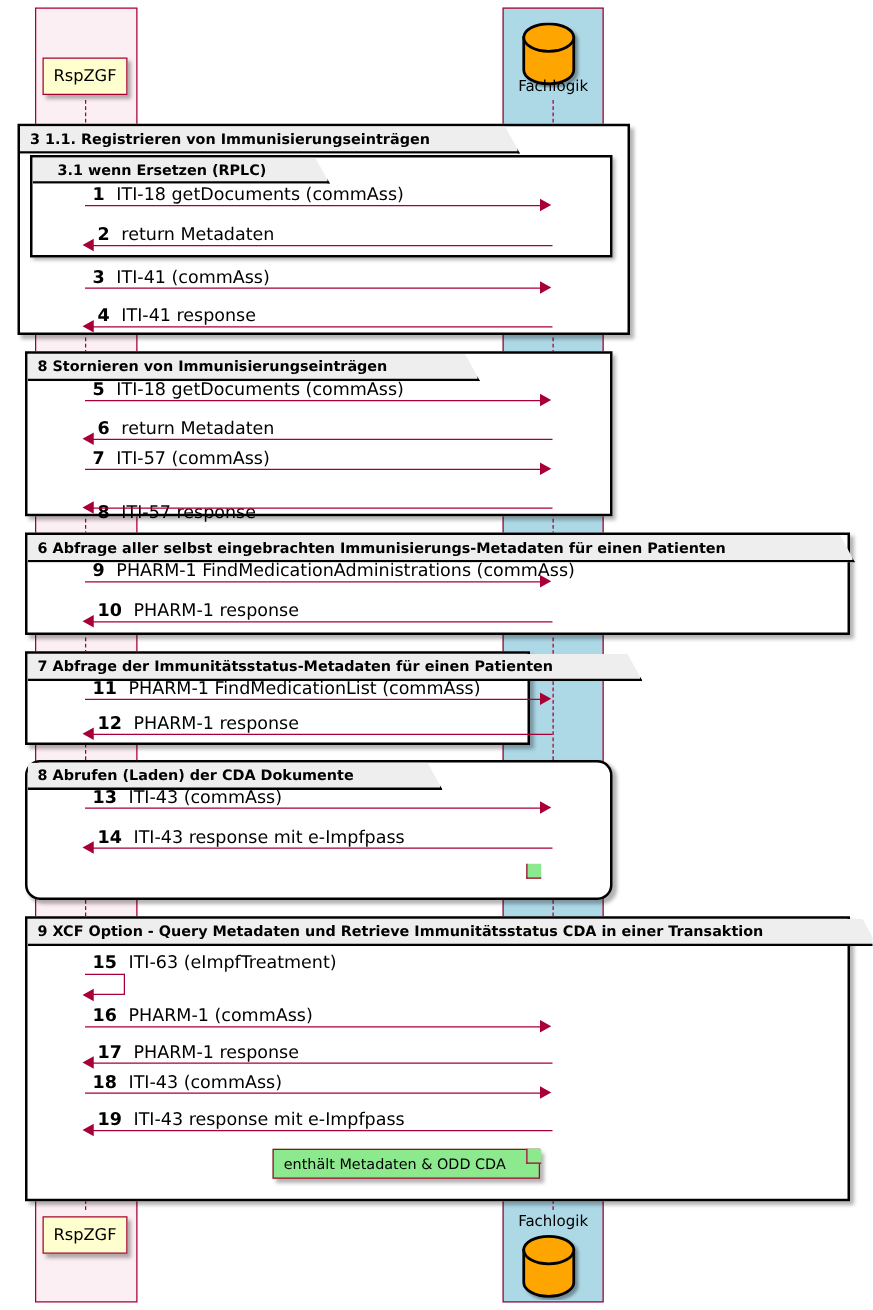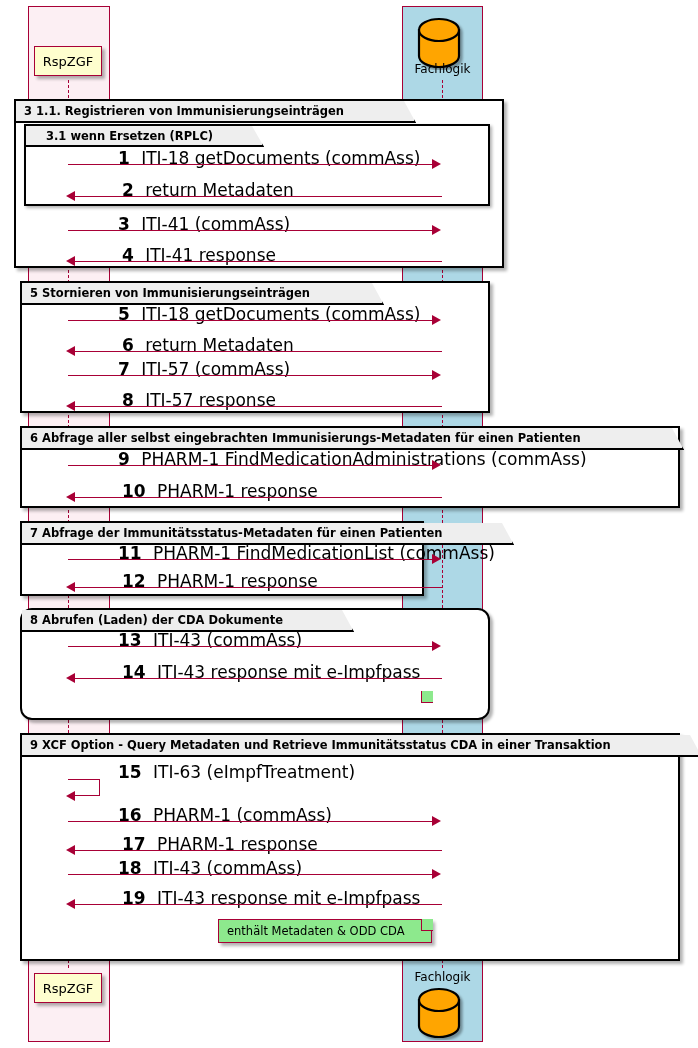--- a/index.html
+++ b/index.html
@@ -55,21 +55,21 @@
   .arrow{position:absolute;width:0;height:0;}
   .arrow.right{
     border-top:5px solid transparent;border-bottom:5px solid transparent;
     border-left:9px solid #A80036;
   }
   .arrow.left{
     border-top:5px solid transparent;border-bottom:5px solid transparent;
     border-right:9px solid #A80036;
   }
   .msgtext{
-    position:absolute;font-size:17px;color:#000;white-space:nowrap;margin-left:44px;
+    position:absolute;font-size:14px;color:#000;white-space:nowrap;
   }
   .msgtext .num{font-weight:bold;}
 
   
   .selfloop{
     position:absolute;box-sizing:border-box;
     border:1.4px solid #A80036;border-left:none;
   }
 
   
@@ -155,21 +155,21 @@
   <div class="arrow right" style="left:432px;top:225px;"></div>
 
   <div class="msgtext" style="left:78px;top:245px;">
     <span class="num">4&nbsp;</span>
     <span>ITI-41 response</span>
   </div>
   <div class="msgline" style="left:70px;top:261px;width:372px;"></div>
   <div class="arrow left" style="left:66px;top:256px;"></div>
 
   <div class="frame" style="left:20px;top:281px;width:470px;height:132px;">
-    <div class="ftab" style="width:330px;">5 Stornieren von Immunisierungseinträgen</div>
+    <div class="ftab" style="width:330px;">8 Stornieren von Immunisierungseinträgen</div>
   </div>
 
   <div class="msgtext" style="left:74px;top:304px;">
     <span class="num">5&nbsp;</span>
     <span>ITI-18 getDocuments (commAss)</span>
   </div>
   <div class="msgline" style="left:68px;top:320px;width:366px;"></div>
   <div class="arrow right" style="left:432px;top:315px;"></div>
 
   <div class="msgtext" style="left:78px;top:335px;">
@@ -179,21 +179,21 @@
   <div class="msgline" style="left:70px;top:351px;width:372px;"></div>
   <div class="arrow left" style="left:66px;top:346px;"></div>
 
   <div class="msgtext" style="left:74px;top:359px;">
     <span class="num">7&nbsp;</span>
     <span>ITI-57 (commAss)</span>
   </div>
   <div class="msgline" style="left:68px;top:375px;width:366px;"></div>
   <div class="arrow right" style="left:432px;top:370px;"></div>
 
-  <div class="msgtext" style="left:78px;top:390px;">
+  <div class="msgtext" style="left:78px;top:402px;">
     <span class="num">8&nbsp;</span>
     <span>ITI-57 response</span>
   </div>
   <div class="msgline" style="left:70px;top:406px;width:372px;"></div>
   <div class="arrow left" style="left:66px;top:401px;"></div>
 
   <div class="frame" style="left:20px;top:426px;width:660px;height:82px;">
     <div class="ftab" style="width:630px;">6 Abfrage aller selbst eingebrachten Immunisierungs-Metadaten für einen Patienten</div>
   </div>
 

